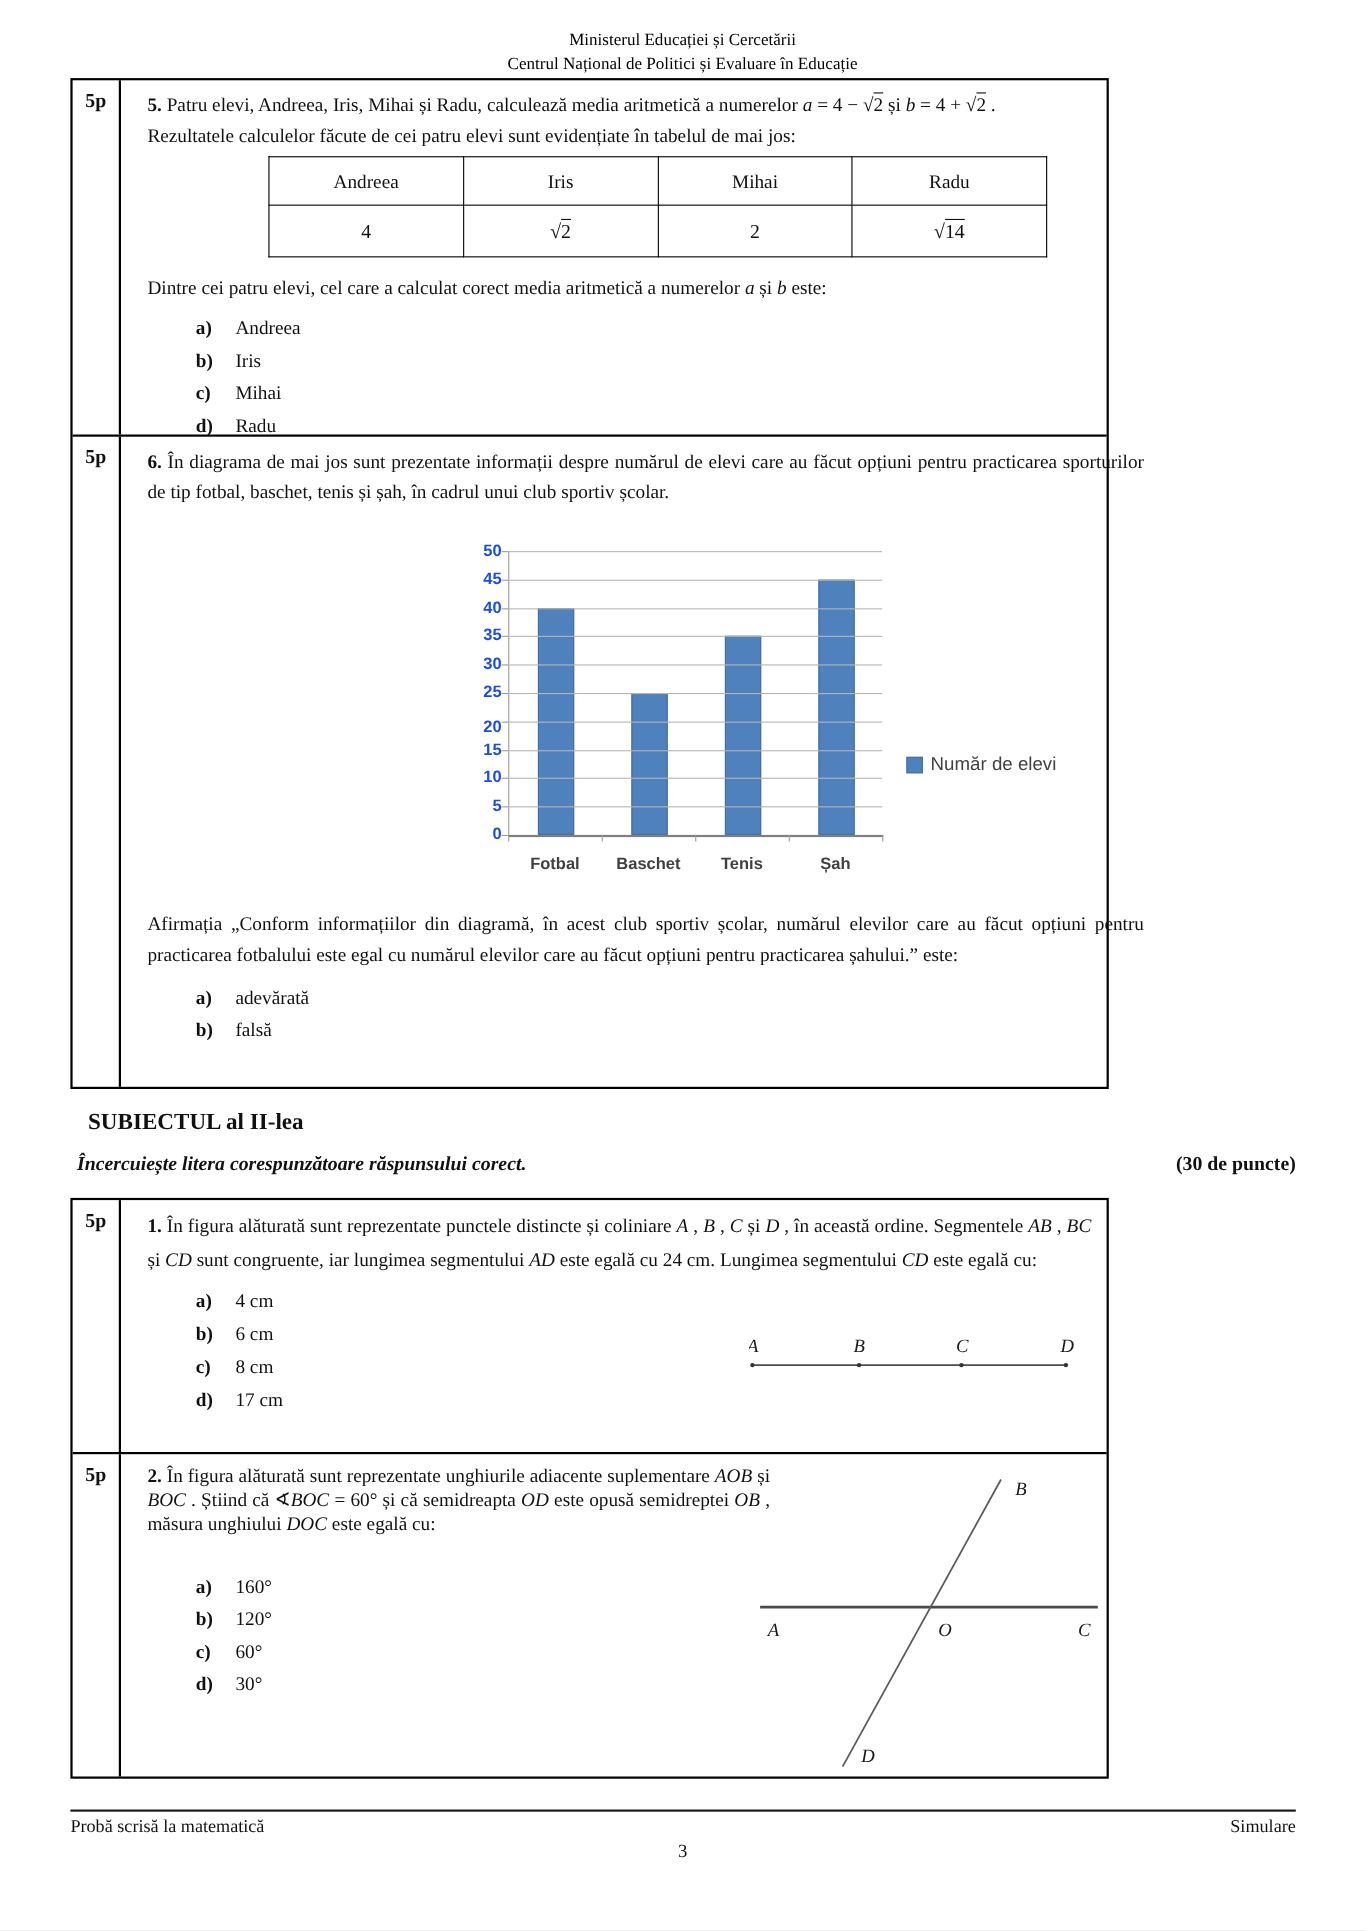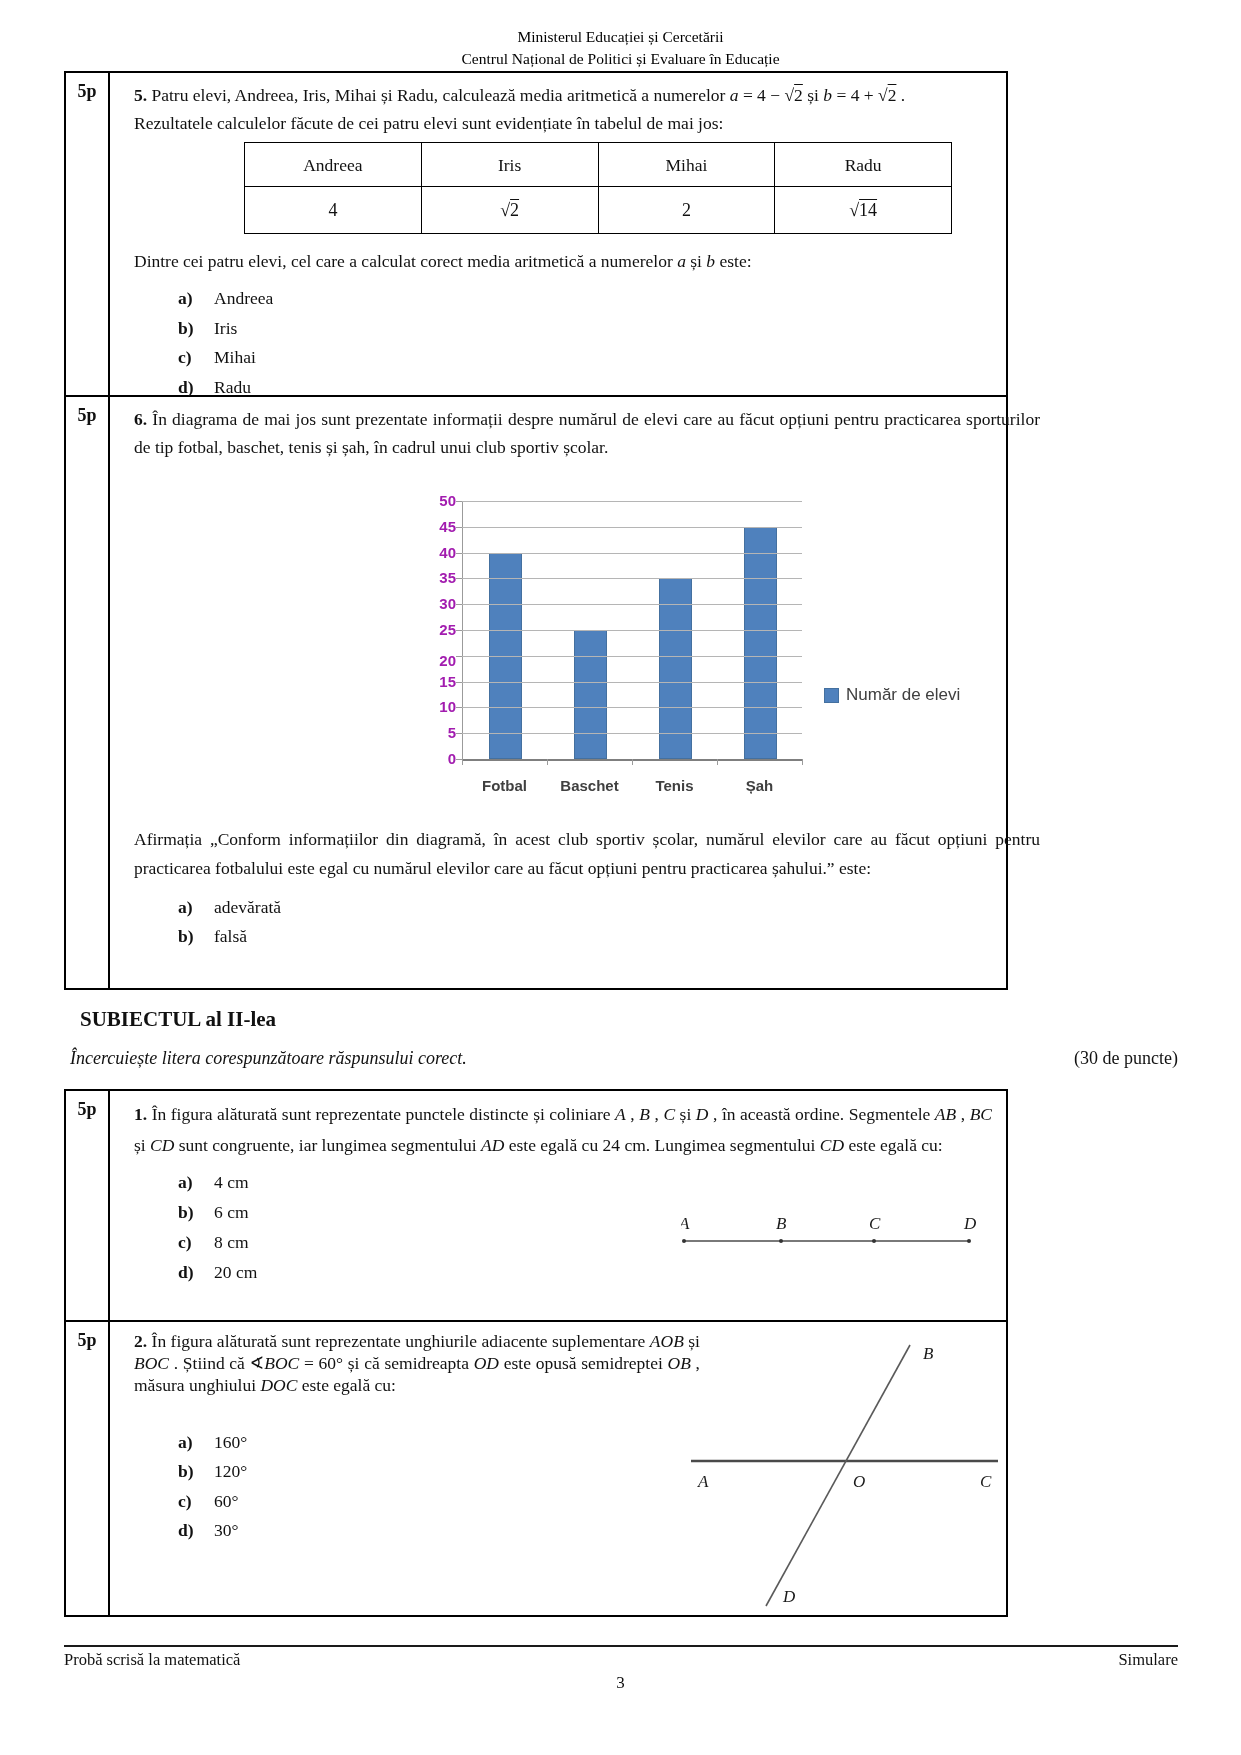--- a/index.html
+++ b/index.html
@@ -37,35 +37,35 @@
   .lh28 .opt{line-height:28.5px;}
   .lh30 .opt{line-height:30px;}
   .lh293 .opt{line-height:29.3px;}
   
   .chart{position:relative;width:620px;height:312px;margin:24px 0 0 286px;
          font-family:"Liberation Sans","DejaVu Sans",sans-serif;}
   .plot{position:absolute;left:42px;top:16px;width:340px;height:258px;
         border-left:1.5px solid #9b9b9b;border-bottom:2px solid #7f7f7f;}
   .grid{position:absolute;left:42px;width:340px;height:1px;background:#b5b5b5;}
   .ytick{position:absolute;left:0;width:36px;text-align:right;font-size:15px;
-         font-weight:bold;color:#a21caf;line-height:18px;}
+         font-weight:bold;color:#1d4ed8;line-height:18px;}
   .ytm{position:absolute;left:36px;width:6px;height:1px;background:#9b9b9b;}
   .xtm{position:absolute;top:274px;width:1px;height:6px;background:#9b9b9b;}
   .bar{position:absolute;bottom:0;width:33px;background:#4f81bd;border:1px solid #44709f;box-sizing:border-box;}
   .xcat{position:absolute;top:287px;width:80px;text-align:center;font-size:15px;
         font-weight:bold;color:#404040;}
   .legend{position:absolute;left:404px;top:196px;display:flex;align-items:center;gap:7px;}
   .lgsq{width:13px;height:13px;background:#4f81bd;border:1px solid #44709f;flex:none;}
   .lgtxt{font-size:17px;color:#404040;}
   
   .affirm{margin-top:28px;line-height:29px;}
   
   .s2title{position:absolute;left:80px;top:1007px;font-weight:bold;font-size:21px;}
   .instr{position:absolute;left:64px;top:1048px;width:1114px;display:flex;
-         justify-content:space-between;font-size:18px;font-weight:normal;}
+         justify-content:space-between;font-size:18px;font-weight:bold;}
   .instr .left{font-style:italic;margin-left:6px;}
   .p31{line-height:31px;}
   .p29{line-height:22px;width:566px;}
   .fig{position:absolute;}
   .figtext{font-family:"Liberation Serif",serif;font-style:italic;font-size:17px;fill:#1a1a1a;}
   
   .footline{position:absolute;left:64px;top:1645px;width:1114px;border-top:2px solid #1a1a1a;}
   .footrow{position:absolute;left:64px;top:1650px;width:1114px;display:flex;
            justify-content:space-between;font-size:16.5px;}
   .pageno{position:absolute;left:0;top:1673px;width:100%;text-align:center;font-size:17px;}
@@ -190,21 +190,21 @@
   <div class="qtable t2">
 
     <div class="qrow r-s2q1">
       <div class="qpts">5p</div>
       <div class="qbody">
         <div class="just p31"><span class="bld">1.</span><span> În figura alăturată sunt reprezentate punctele distincte și coliniare </span><span class="ita">A</span><span> , </span><span class="ita">B</span><span> , </span><span class="ita">C</span><span> și </span><span class="ita">D</span><span> , în această ordine. Segmentele </span><span class="ita">AB</span><span> , </span><span class="ita">BC</span><span> și </span><span class="ita">CD</span><span> sunt congruente, iar lungimea segmentului </span><span class="ita">AD</span><span> este egală cu 24 cm. Lungimea segmentului </span><span class="ita">CD</span><span> este egală cu:</span></div>
         <div class="opts lh30" style="margin-top:6px">
           <div class="opt"><span class="opt-label">a)</span><span class="opt-text">4 cm</span></div>
           <div class="opt"><span class="opt-label">b)</span><span class="opt-text">6 cm</span></div>
           <div class="opt"><span class="opt-label">c)</span><span class="opt-text">8 cm</span></div>
-          <div class="opt"><span class="opt-label">d)</span><span class="opt-text">20 cm</span></div>
+          <div class="opt"><span class="opt-label">d)</span><span class="opt-text">17 cm</span></div>
         </div>
         <svg class="fig" style="left:571px;top:108px" width="300" height="52">
           <line x1="3" y1="42" x2="288" y2="42" stroke="#4d4d4d" stroke-width="1.6"></line>
           <circle cx="3" cy="42" r="2" fill="#333"></circle>
             <circle cx="100" cy="42" r="2" fill="#333"></circle>
           <circle cx="193" cy="42" r="2" fill="#333"></circle>
             <circle cx="288" cy="42" r="2" fill="#333"></circle>
           <text class="figtext" x="-2" y="30">A</text>
           <text class="figtext" x="95" y="30">B</text>
           <text class="figtext" x="188" y="30">C</text>

